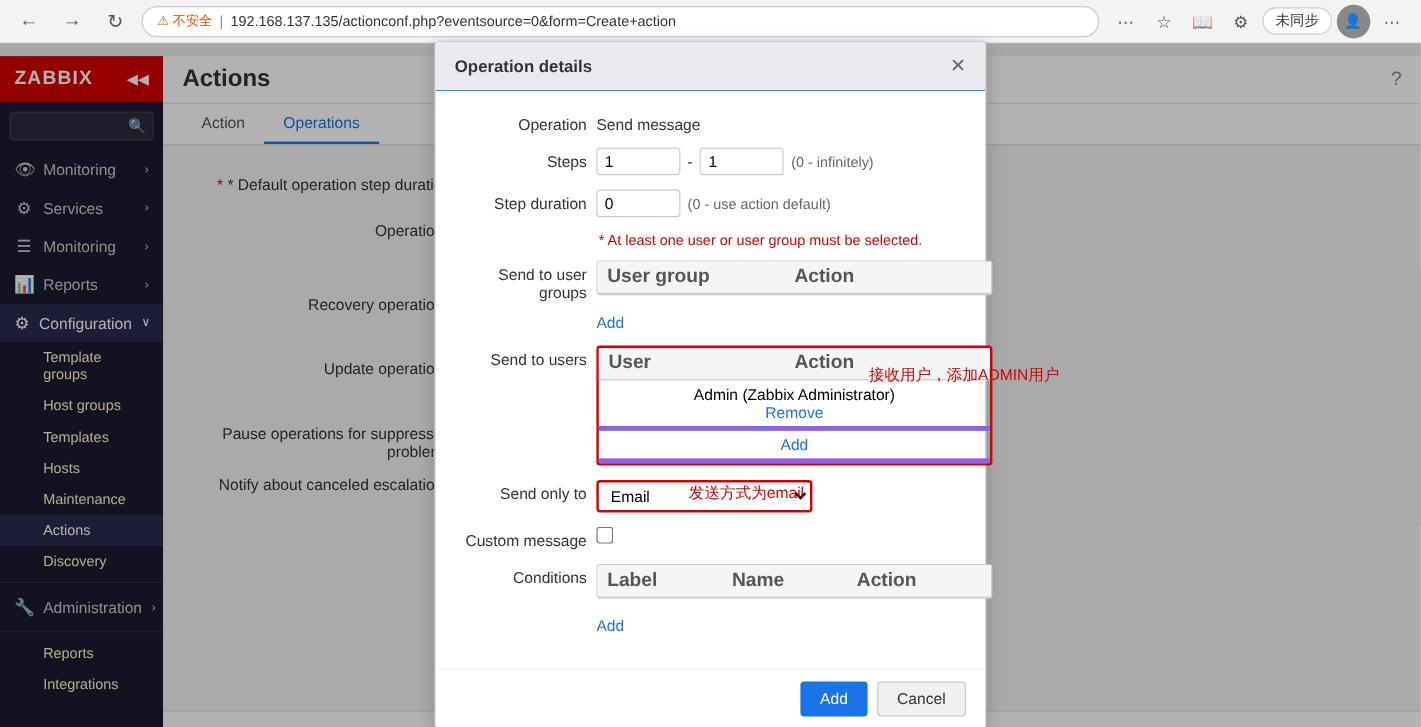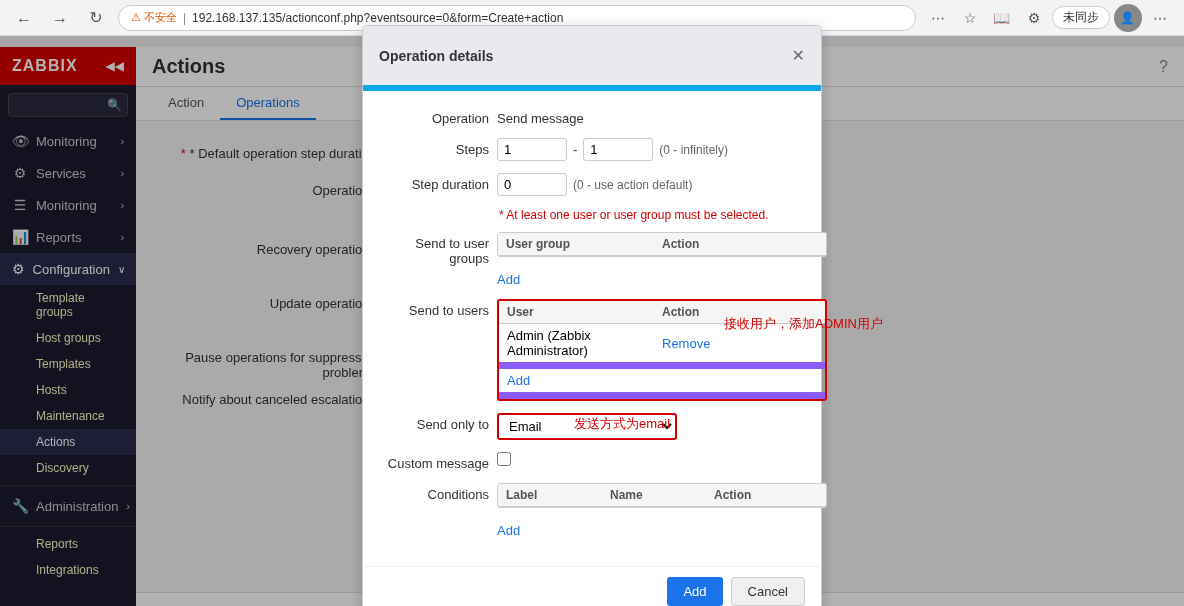--- a/index.html
+++ b/index.html
@@ -306,25 +306,25 @@
     .modal {
       background: white;
       border: 1px solid #ccc;
       border-radius: 4px;
       width: 460px;
       box-shadow: 0 4px 16px rgba(0,0,0,0.2);
       position: relative;
     }
     .modal-header {
       background: #e8eaf0;
-      padding: 20px 16px;
+      padding: 10px 16px;
       font-size: 14px;
       font-weight: bold;
       color: #333;
-      border-bottom: 6px solid #0ea5e9;
+      border-bottom: 1px solid #0ea5e9;
       border-radius: 4px 4px 0 0;
       display: flex;
       align-items: center;
       justify-content: space-between;
     }
     .modal-close {
       cursor: pointer;
       color: #666;
       font-size: 16px;
       background: none;
@@ -381,33 +381,34 @@
     .user-groups-table {
       border: 1px solid #ccc;
       border-radius: 3px;
       width: 330px;
     }
     .table-header-row {
       display: flex;
       background: #f5f5f5;
       border-bottom: 1px solid #ccc;
       padding: 4px 8px;
-      font-size: 12px;
+      font-size: 16px;
       font-weight: bold;
     }
     .table-header-cell {
       flex: 1;
       color: #555;
     }
     .table-body-row {
       display: flex;
       padding: 4px 8px;
-      border-bottom: 7px solid #8b5cf6;
-      font-size: 13px;
-      align-items: center;
+      border-bottom: 4px solid #8b5cf6;
+      font-size: 13px;
+      align-items: center;
+      flex-direction: column;
     }
     .table-cell { flex: 1; }
     .table-link {
       color: #1a73e8;
       cursor: pointer;
     }
     .users-table {
       border: 2px solid #d40000;
       border-radius: 3px;
       width: 330px;

